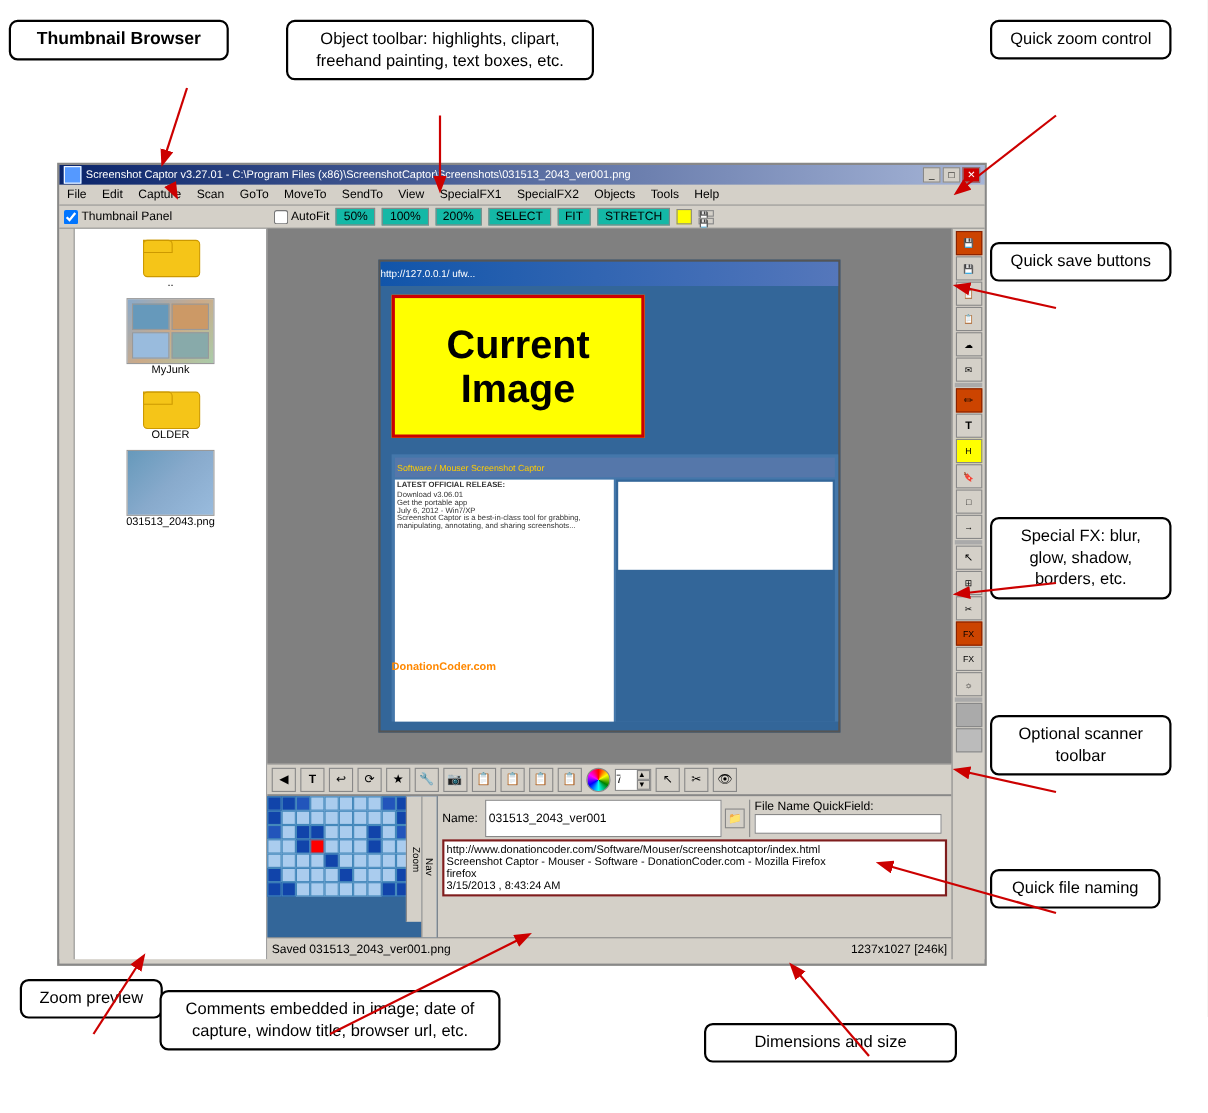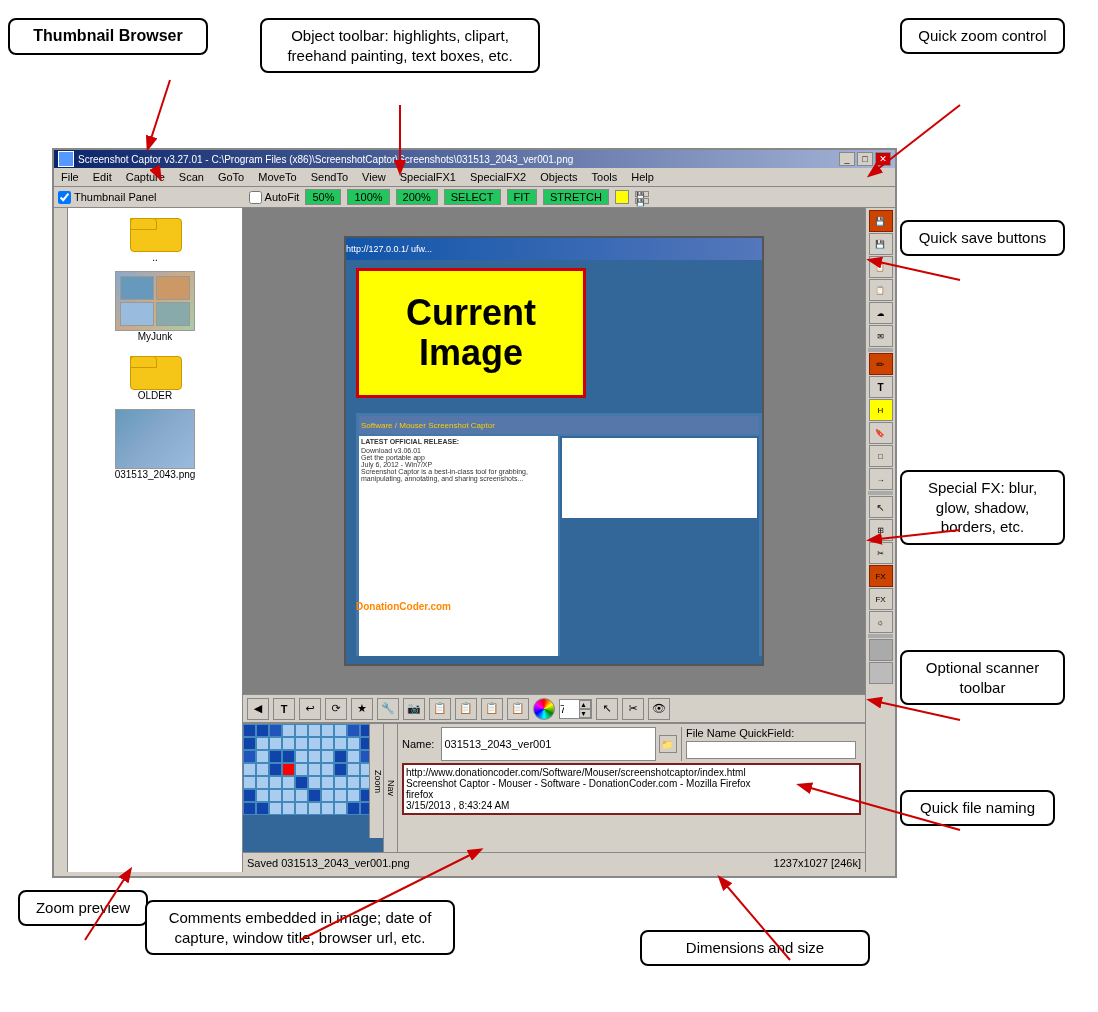--- a/index.html
+++ b/index.html
@@ -103,21 +103,21 @@
     .toolbar-checkbox {
       display: flex;
       align-items: center;
       gap: 3px;
       font-size: 11px;
     }
 
     .toolbar-btn {
       padding: 1px 6px;
       font-size: 11px;
-      background: #22c55e;
+      background: #14b8a6;
       border: 1px solid #888;
       cursor: pointer;
     }
 
     .app-body {
       display: flex;
       height: calc(100% - 62px);
     }
 
     

